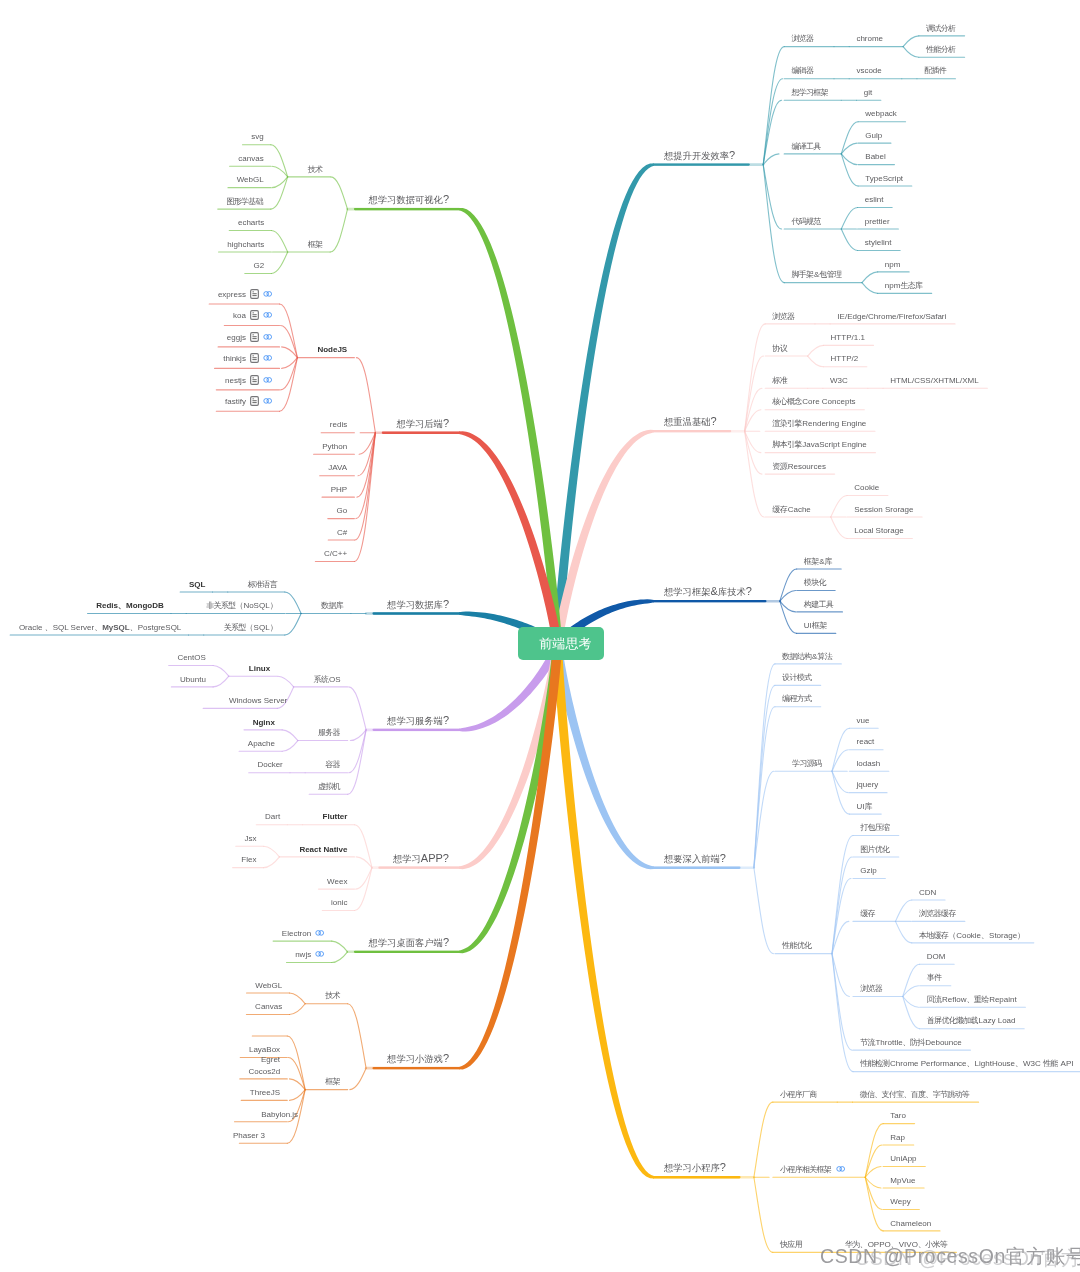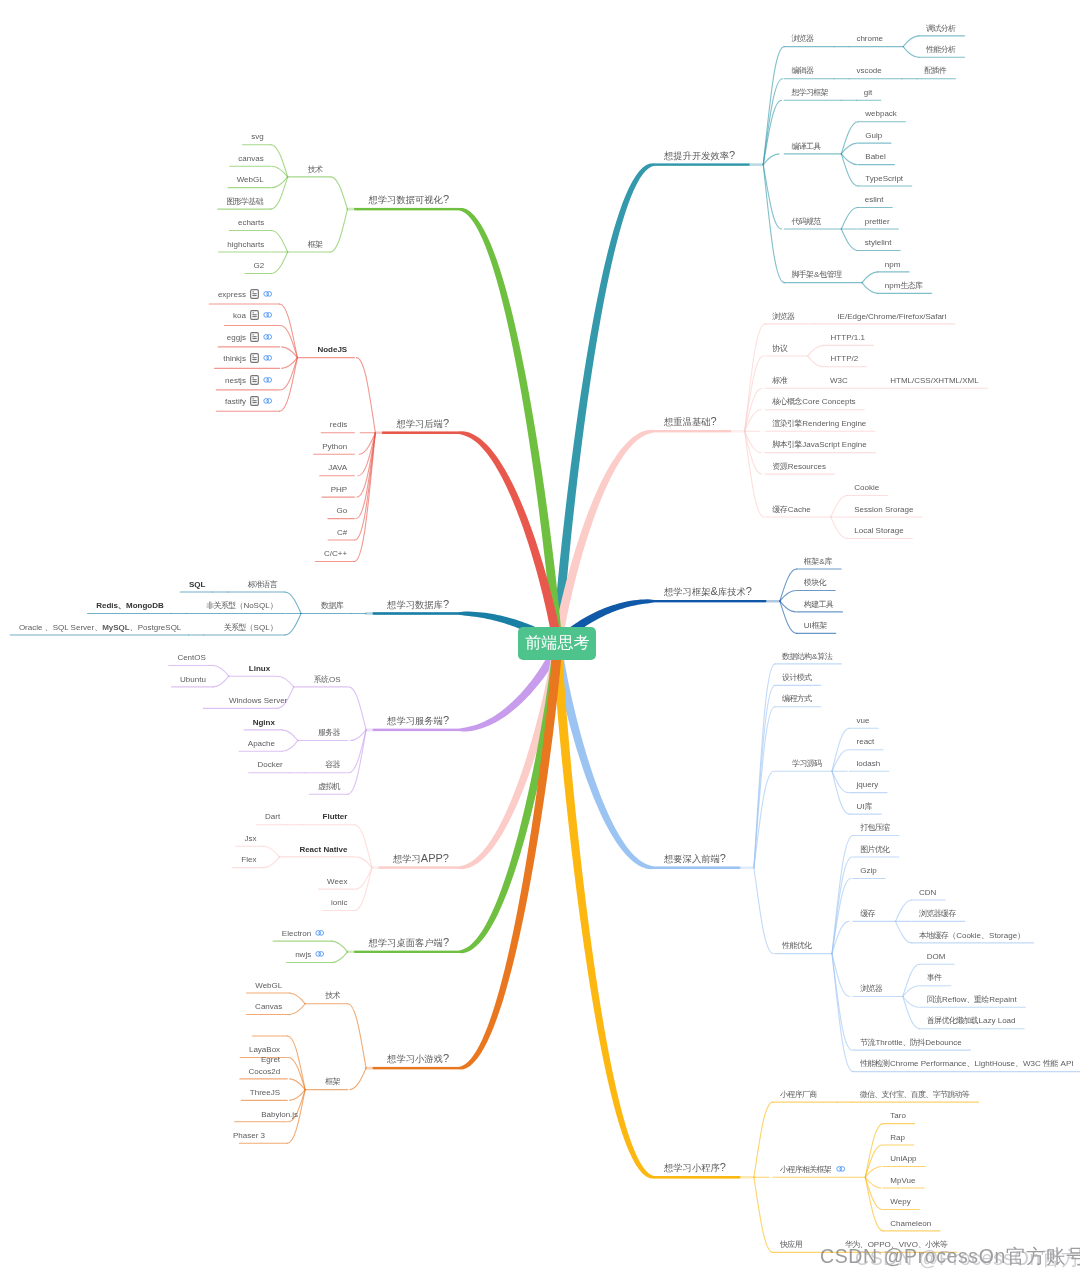--- a/index.html
+++ b/index.html
@@ -6,21 +6,21 @@
   html,body{margin:0;padding:0;background:#ffffff;}
   body{width:1080px;height:1272px;overflow:hidden;position:relative;
        font-family:"Liberation Sans","DejaVu Sans",sans-serif;
        -webkit-font-smoothing:antialiased;}
   #stage{position:absolute;left:0;top:0;width:1080px;height:1272px;}
   #links{position:absolute;left:0;top:0;width:1080px;height:1272px;pointer-events:none;}
   .node{position:absolute;white-space:nowrap;color:#5b5b5e;line-height:1;}
   .node .txt{display:inline-block;vertical-align:middle;}
   .node.root{background:#4ec58d;color:#fff;border-radius:5px;
              display:flex;align-items:center;justify-content:center;
-             font-size:16px;letter-spacing:0.1px;}
+             font-size:13px;letter-spacing:0.1px;padding-left:8px;}
   .node.b1{font-size:11px;color:#58585b;}
   .node.b1 .cjk{font-size:9.3px;}
   .node.lvl2,.node.lvl3,.node.lvl4{font-size:8px;color:#5c5c5f;}
   .node.lvl2 .cjk,.node.lvl3 .cjk,.node.lvl4 .cjk{font-size:8px;letter-spacing:-0.7px;margin-right:0.7px;}
   .node.bold .txt{font-weight:bold;color:#333;}
   .ic{display:inline-block;vertical-align:middle;margin-left:4px;}
   .wm{position:absolute;color:rgba(128,128,132,0.78);font-size:19.5px;
       left:820px;top:1243px;white-space:nowrap;letter-spacing:0.6px;}
   .wm2{position:absolute;color:rgba(168,168,172,0.55);font-size:19.5px;
       left:855px;top:1245px;white-space:nowrap;letter-spacing:0.6px;}

